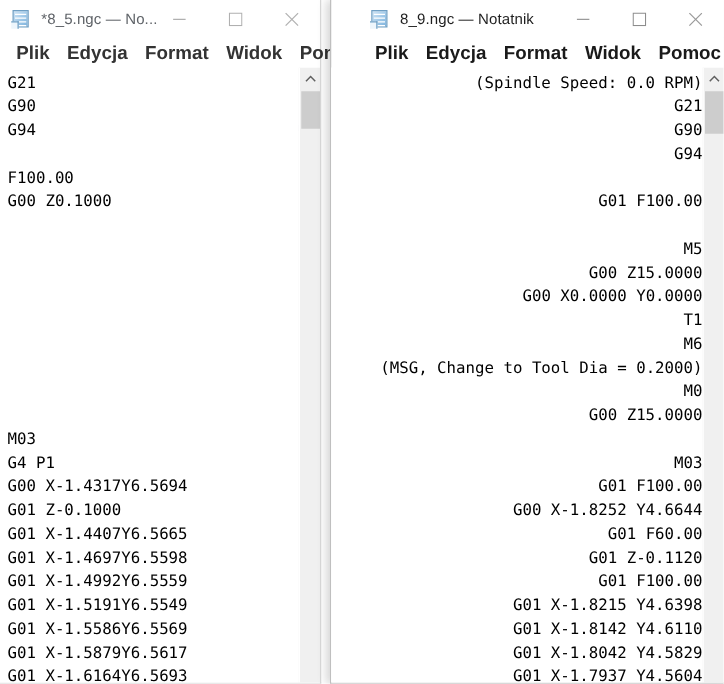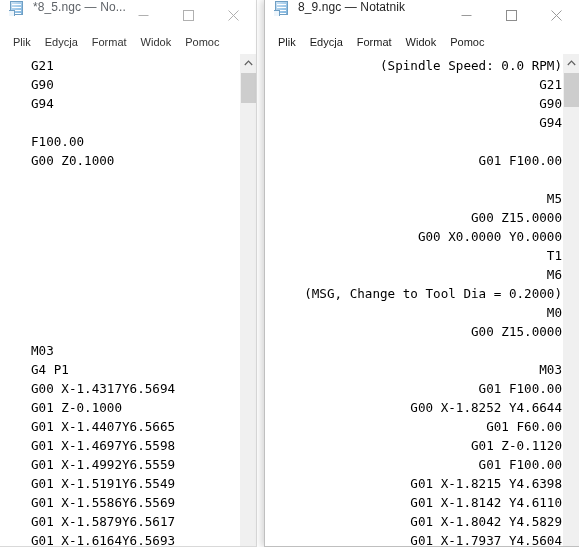--- a/index.html
+++ b/index.html
@@ -18,21 +18,21 @@
   
   .window {
     position: absolute;
     background: #ffffff;
     box-sizing: border-box;
   }
 
   .titlebar {
     height: 30px;
     display: flex;
-    align-items: flex-start;
+    align-items: center;
     background: #ffffff;
     position: relative;
     box-sizing: border-box;
   }
 
   .np-icon {
     width: 16px;
     height: 16px;
     margin-left: 9px;
     margin-right: 8px;
@@ -92,24 +92,25 @@
   
   .menubar {
     height: 24px;
     display: flex;
     align-items: center;
     background: #ffffff;
     padding-left: 6px;
     box-sizing: border-box;
   }
   .menu-item {
-    font-size: 11px;
+    font-size: 15px;
     color: #333333;
     padding: 2px 7px;
     white-space: nowrap;
+    font-weight: bold;
   }
   .window.active .menu-item { color: #1a1a1a; }
 
   
   .editor-wrap {
     position: relative;
     background: #ffffff;
     overflow: hidden;
   }
   .editor {
@@ -121,21 +122,21 @@
     box-sizing: border-box;
   }
   .code {
     font-family: "DejaVu Sans Mono", "Liberation Mono", monospace;
     font-size: 12.6px;
     line-height: 19px;
     color: #000000;
     white-space: pre;
     margin: 0;
   }
-  .code .line { height: 19px; margin-left: 25px; }
+  .code .line { height: 19px; }
 
   
   .vscroll {
     position: absolute;
     top: 0; right: 0; bottom: 0;
     width: 17px;
     background: #f0f0f0;
     border-left: 1px solid #ffffff;
     box-sizing: border-box;
   }
@@ -169,20 +170,21 @@
 
   #win-right {
     left: 264px;
     top: 0;
     width: 315px;
     height: 547px;
     border: 1px solid #bfbfbf;
     border-right: none;
     border-top: none;
     box-shadow: -3px 0 7px rgba(0,0,0,0.16);
+    padding-left: 22px;
   }
   #win-right .editor-wrap {
     position: absolute;
     left: 0; top: 54px; right: 0; bottom: 0; text-align: right;
   }
   #win-right .vscroll .thumb { top: 19px; height: 34px; }
 
   
   .ghost-strip {
     position: absolute;

